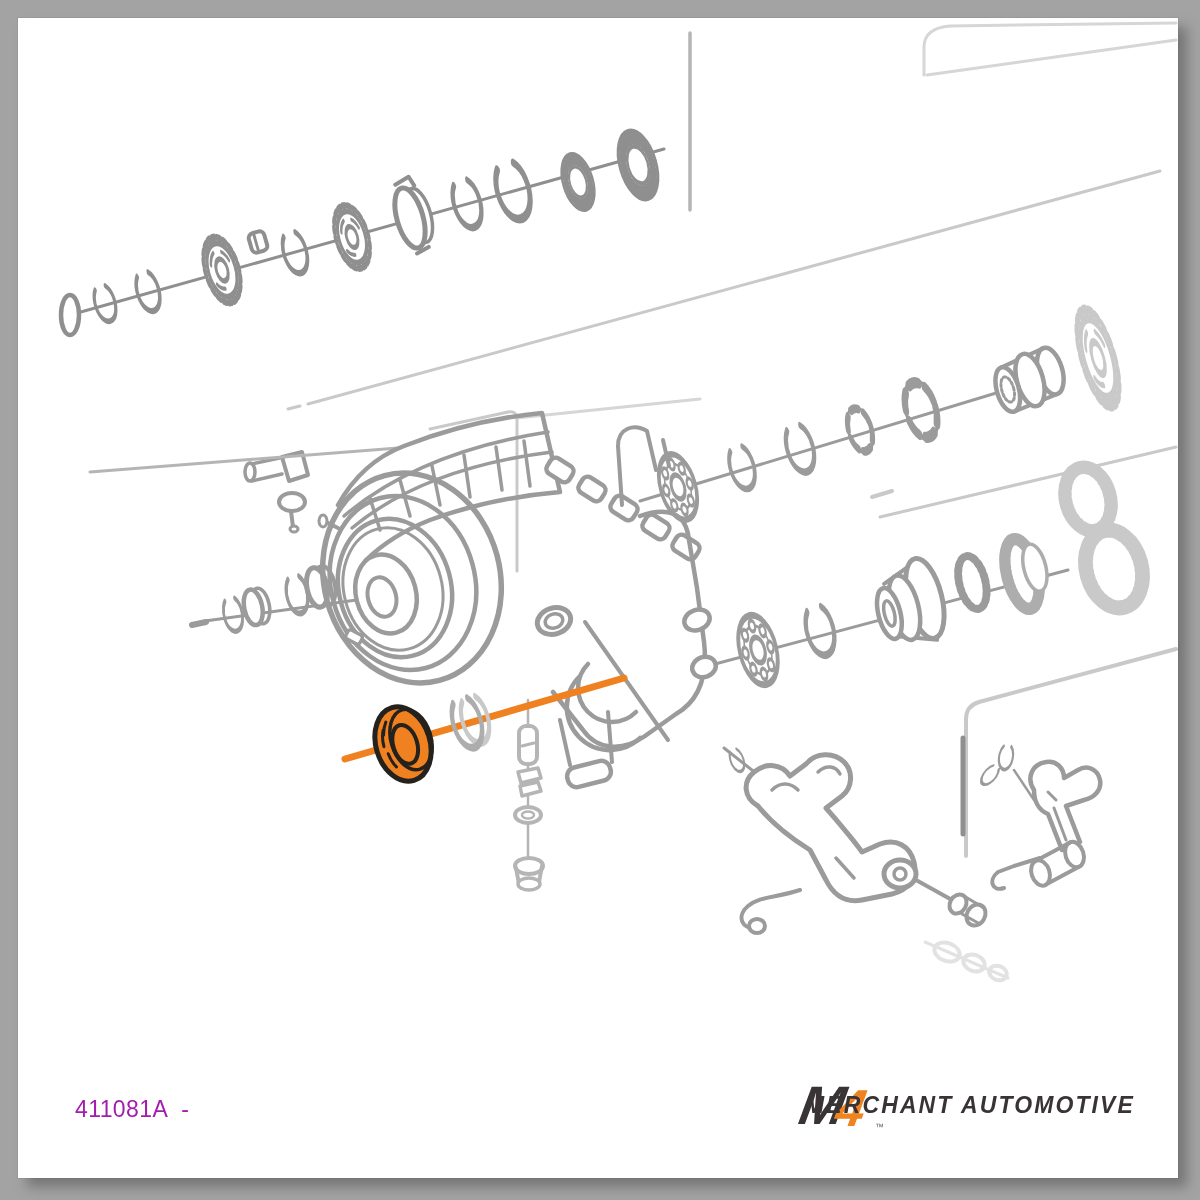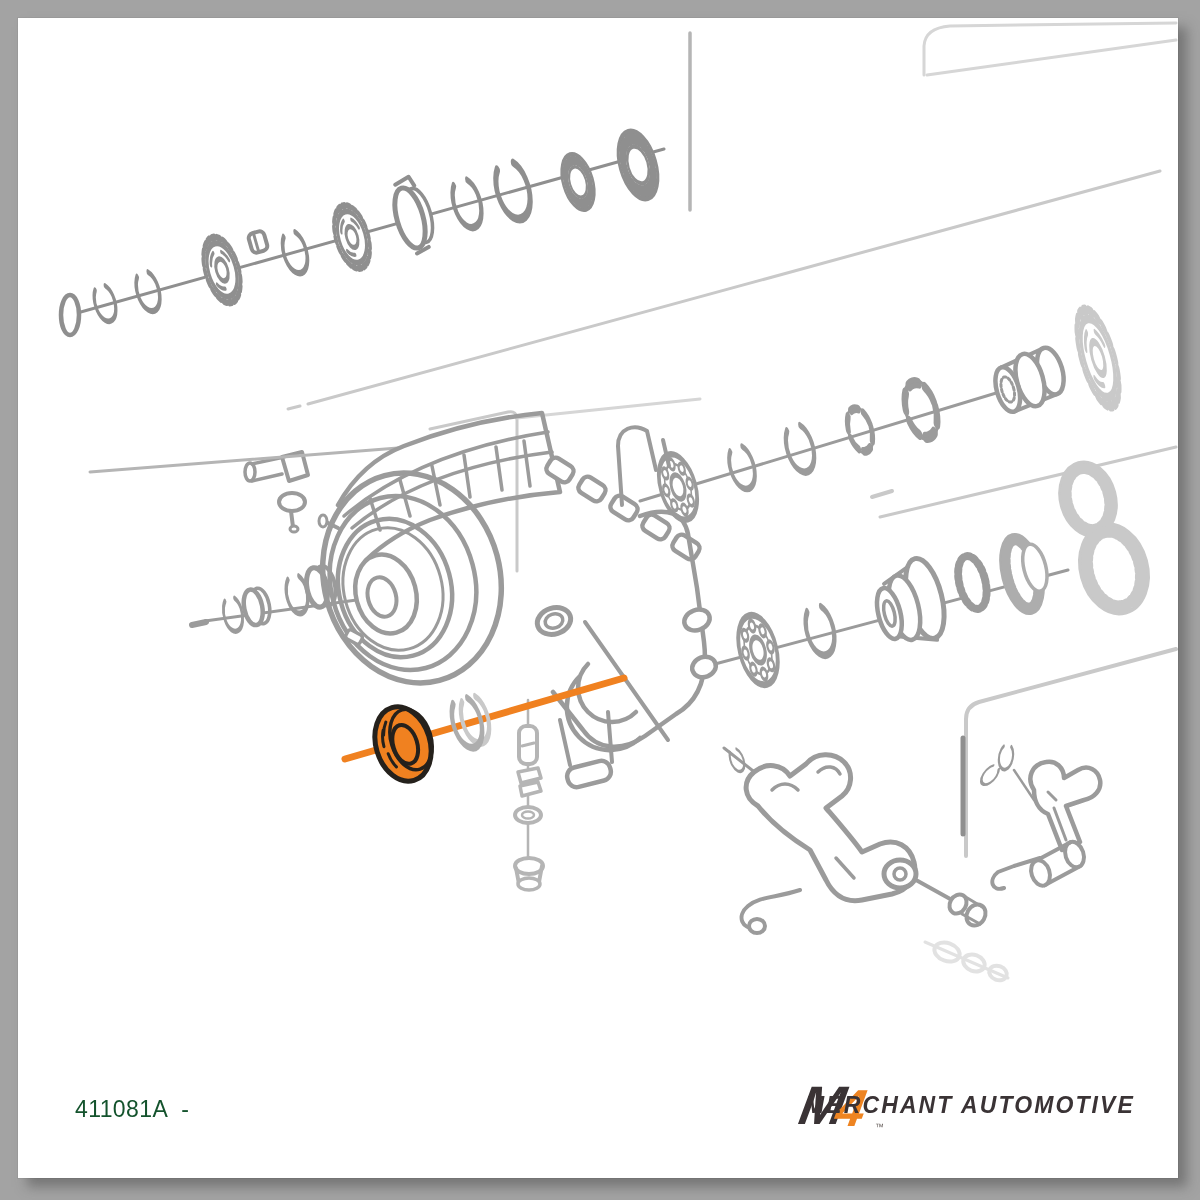--- a/index.html
+++ b/index.html
@@ -21,21 +21,21 @@
   .g3b{color:#b5b5b5;stroke:#b5b5b5;}
   .g4{color:#c9c9c9;stroke:#c9c9c9;}
   .g5{color:#d6d6d6;stroke:#d6d6d6;}
   .g6{color:#e2e2e2;stroke:#e2e2e2;}
   .accent-stroke{stroke:var(--accent,#F08120);}
   .accent-fill{fill:var(--accent,#F08120);}
   .sealline{stroke:var(--sealline,#25211c);}
   svg *{stroke-linecap:round;stroke-linejoin:round;}
   .caption{
     position:absolute;left:57px;top:1078px;
-    font-size:23px;color:#14532d;letter-spacing:.4px;
+    font-size:23px;color:#a21caf;letter-spacing:.4px;
     display:flex;align-items:baseline;white-space:pre;
   }
   .caption .sep{margin:0 13px;}
   .brand{position:absolute;right:43px;top:1046px;width:340px;height:70px;}
   .brand-mark{position:absolute;left:0px;top:14px;}
   .logo-m{font-family:"Liberation Sans",sans-serif;font-style:italic;font-weight:900;font-size:54px;fill:#3a3335;}
   .logo-4{font-family:"Liberation Sans",sans-serif;font-style:italic;font-weight:900;font-size:52px;fill:#ee8421;}
   .logo-tm{font-family:"Liberation Sans",sans-serif;font-size:9px;fill:#6a625f;}
   .wordmark{
     position:absolute;right:0;top:28px;

